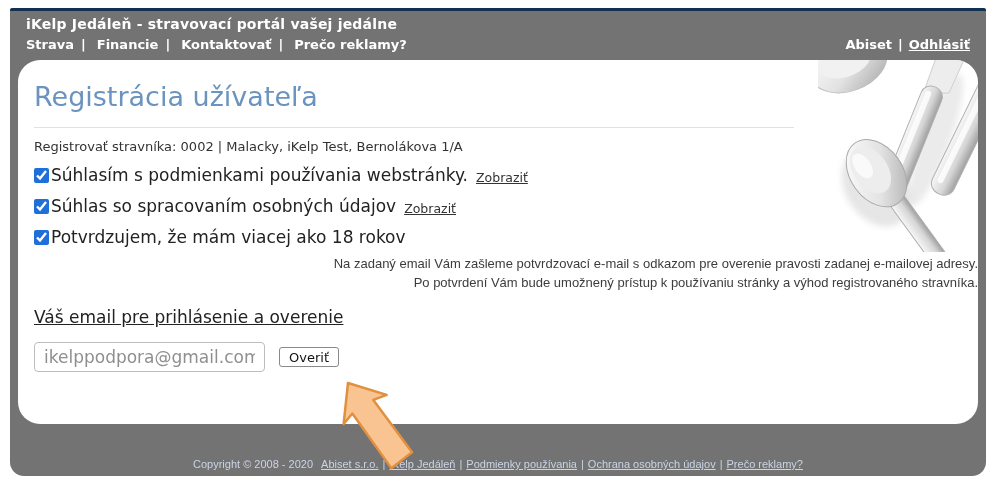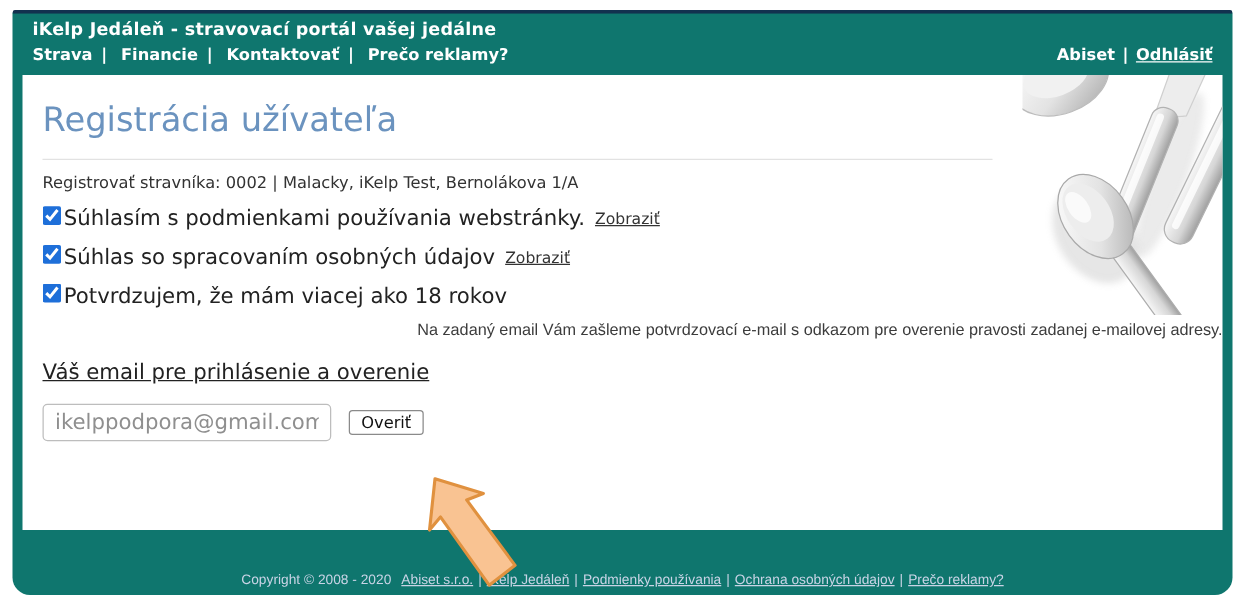--- a/index.html
+++ b/index.html
@@ -1,46 +1,46 @@
 <!DOCTYPE html>
 <html><head>
 <meta charset="utf-8">
 <style>
   * { box-sizing: border-box; margin: 0; padding: 0; }
   html, body { width: 996px; height: 485px; background: #ffffff; overflow: hidden;
     font-family: "DejaVu Sans", "Liberation Sans", sans-serif; }
   .panel {
     position: absolute; left: 10px; top: 8px; width: 976px; height: 468px;
-    background: #0f766e; border-top: 3px solid #12314F;
+    background: #737373; border-top: 3px solid #12314F;
     border-radius: 2px 2px 14px 14px;
     display: flex; flex-direction: column;
   }
   .titlebar {
     color: #ffffff; font-weight: bold; font-size: 14px;
     padding: 5px 16px 2px 16px; letter-spacing: 0.2px;
   }
   .navbar {
     display: flex; justify-content: space-between; align-items: center;
     padding: 3px 16px 8px 16px; font-size: 13px; font-weight: bold; color: #ffffff;
   }
   .nav-left a, .nav-right a { color: #ffffff; text-decoration: none; cursor: pointer; }
   .nav-left .pipe { margin: 0 11px 0 7px; }
   .nav-right .pipe { margin: 0 6px 0 6px; }
   .nav-right a.logout { text-decoration: underline; }
   .card {
     position: relative; margin: 0 8px; background: #ffffff;
-    border-radius: 0; height: 364px; overflow: hidden;
+    border-radius: 22px; height: 364px; overflow: hidden;
     padding: 0 0 0 16px; flex: none;
   }
   .cutlery { position: absolute; top: 0; right: 0; width: 160px; height: 192px; pointer-events: none; }
   h1.page-title { margin: 21px 0 0 0; font-size: 27px; font-weight: normal; color: #6B93BF; }
   hr.divider { border: none; border-top: 1px solid #e2e2e2; margin: 15px 0 0 0; width: 760px; }
   .reginfo { margin-top: 11px; font-size: 13px; color: #333333;
     font-family: "DejaVu Sans", sans-serif; }
-  .chk-row { margin-top: 11px; display: flex; align-items: flex-start; }
+  .chk-row { margin-top: 11px; display: flex; align-items: center; }
   .chk { width: 15px; height: 15px; accent-color: #1E6FD9; margin-right: 2px; flex: none; }
   .chk-label { font-size: 17px; color: #222222; }
   .show-link { font-size: 12.5px; color: #333333; text-decoration: underline;
     margin-left: 8px; cursor: pointer; position: relative; top: 2px; }
   .note { margin-top: 7px; font-size: 13px; line-height: 19px; color: #3c3c3c;
     font-family: Liberation Sans, sans-serif; text-align: right; }
   .email-label { margin-top: 15px; font-size: 17px; color: #222222; text-decoration: underline; }
   .email-row { margin-top: 15px; display: flex; align-items: center; }
   .email-input {
     width: 231px; height: 30px; border: 1px solid #bdbdbd; border-radius: 4px;
@@ -146,20 +146,21 @@
       <a class="show-link">Zobraziť</a>
     </div>
 
     <div class="chk-row">
       <input type="checkbox" class="chk" checked="" style="">
       <span class="chk-label">Potvrdzujem, že mám viacej ako 18 rokov</span>
     </div>
 
     <p class="note">
       <span>Na zadaný email Vám zašleme potvrdzovací e-mail s odkazom pre overenie pravosti zadanej e-mailovej adresy.</span><br>
+      <span>Po potvrdení Vám bude umožnený prístup k používaniu stránky a výhod registrovaného stravníka.</span>
     </p>
 
     <p class="email-label">Váš email pre prihlásenie a overenie</p>
 
     <div class="email-row">
       <input type="text" class="email-input" placeholder="ikelppodpora@gmail.com" style="">
       <button class="verify-btn">Overiť</button>
     </div>
 
   </div>

